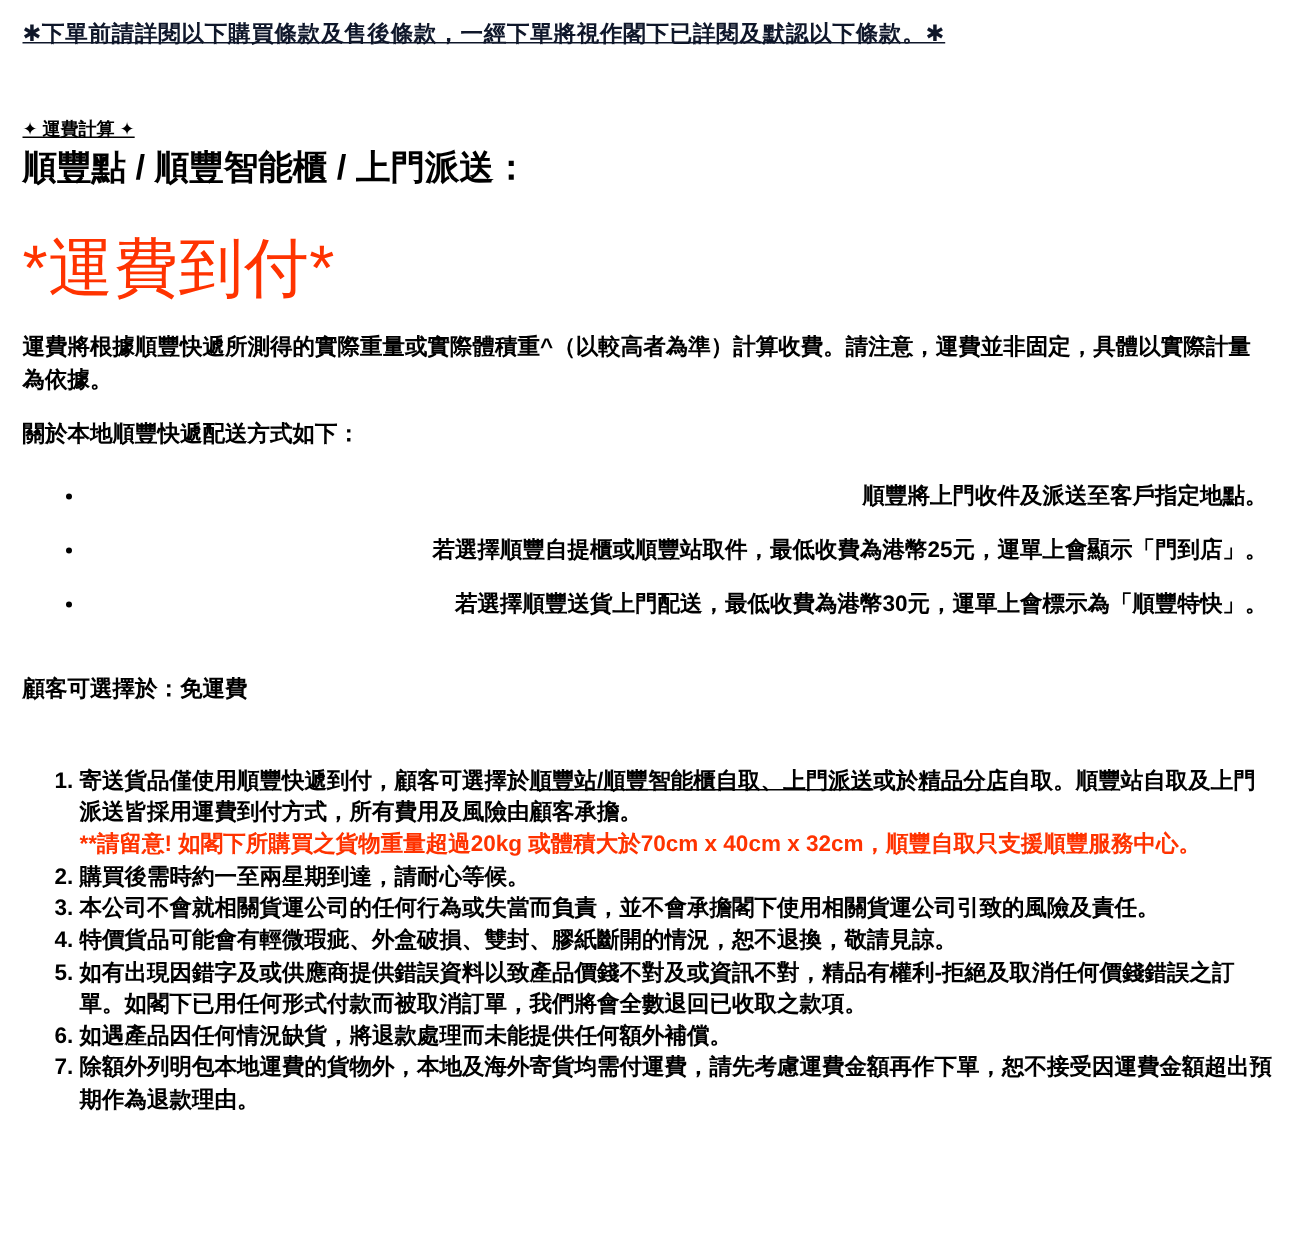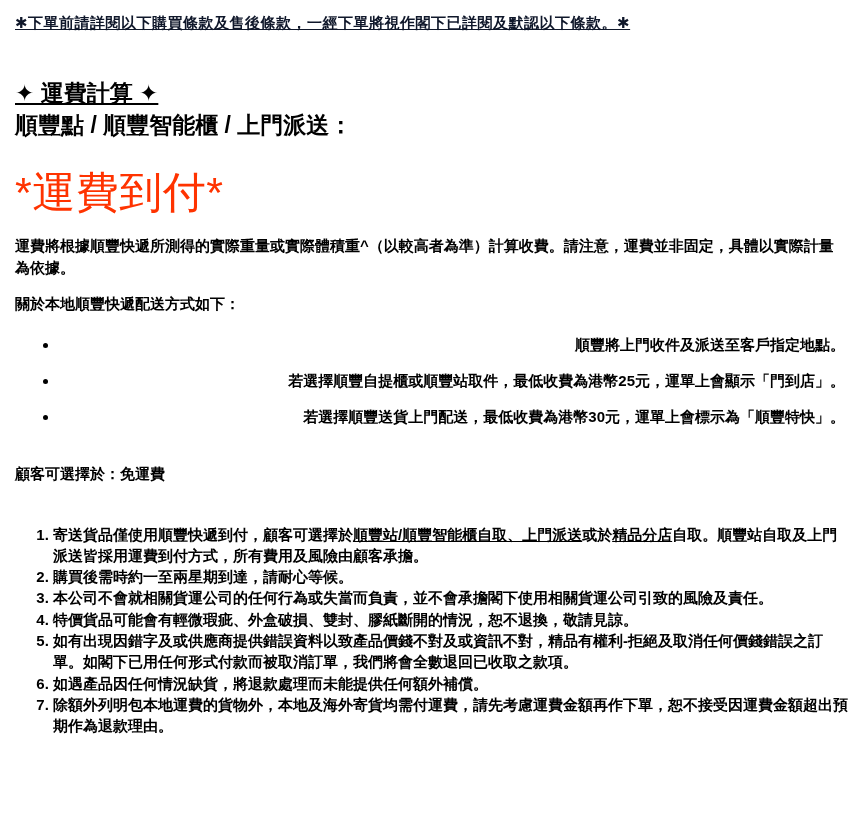--- a/index.html
+++ b/index.html
@@ -19,21 +19,21 @@
     margin: 0 0 46px 0;
     font-size: 15px;
     font-weight: 700;
     color: #0f172a;
     text-decoration: underline;
     letter-spacing: 0.5px;
     line-height: 1.25;
   }
   .sec-heading {
     margin: 0 0 3px 0;
-    font-size: 23px;
+    font-size: 12px;
     font-weight: 700;
     text-decoration: underline;
     line-height: 1.25;
   }
   .sec-heading.small {
     font-size: 16px;
     margin: 0 0 16px 0;
   }
   .sub-heading {
     margin: 0 0 0 0;
@@ -117,20 +117,21 @@
       <li>若選擇順豐自提櫃或順豐站取件，最低收費為港幣25元，運單上會顯示「門到店」。</li>
       <li>若選擇順豐送貨上門配送，最低收費為港幣30元，運單上會標示為「順豐特快」。</li>
     </ul>
     <p class="body-bold pickup-free">顧客可選擇於：免運費</p>
   </section>
 
   <section>
     <ol class="terms">
       <li>
         <span>寄送貨品僅使用順豐快遞到付，顧客可選擇於</span><span class="u">順豐站/順豐智能櫃自取、上門派送</span><span>或於</span><span class="u">精品分店</span><span>自取。順豐站自取及上門派送皆採用運費到付方式，所有費用及風險由顧客承擔。</span>
+        <div class="warning">**請留意! 如閣下所購買之貨物重量超過20kg 或體積大於70cm x 40cm x 32cm，順豐自取只支援順豐服務中心。</div>
       </li>
       <li>購買後需時約一至兩星期到達，請耐心等候。</li>
       <li>本公司不會就相關貨運公司的任何行為或失當而負責，並不會承擔閣下使用相關貨運公司引致的風險及責任。</li>
       <li>特價貨品可能會有輕微瑕疵、外盒破損、雙封、膠紙斷開的情況，恕不退換，敬請見諒。</li>
       <li>如有出現因錯字及或供應商提供錯誤資料以致產品價錢不對及或資訊不對，精品有權利-拒絕及取消任何價錢錯誤之訂單。如閣下已用任何形式付款而被取消訂單，我們將會全數退回已收取之款項。</li>
       <li>如遇產品因任何情況缺貨，將退款處理而未能提供任何額外補償。</li>
       <li>除額外列明包本地運費的貨物外，本地及海外寄貨均需付運費，請先考慮運費金額再作下單，恕不接受因運費金額超出預期作為退款理由。</li>
 
     </ol>
   </section>

